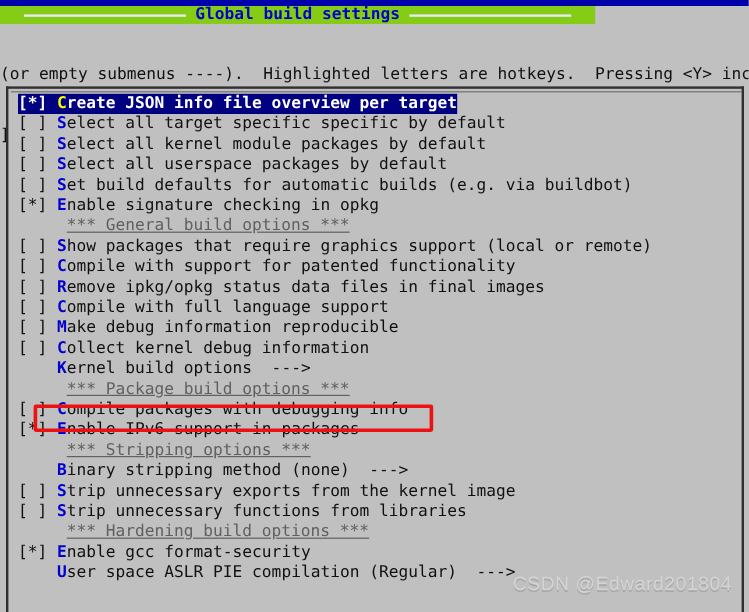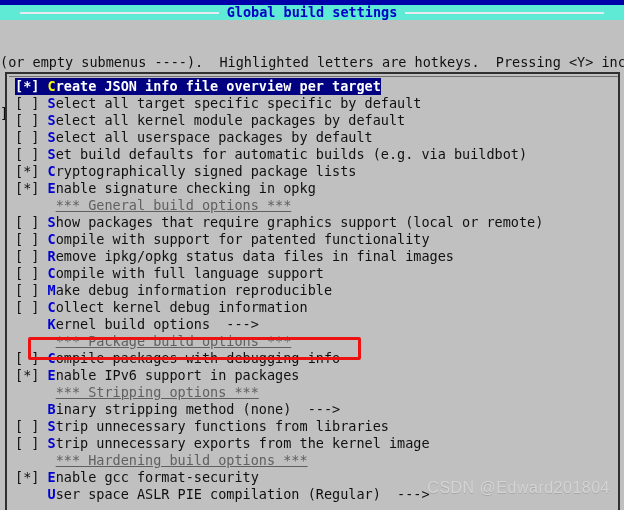--- a/index.html
+++ b/index.html
@@ -20,22 +20,22 @@
     position: absolute;
     left: 0; top: 0;
     width: 624px; height: 5px;
     background: #0000aa;
   }
 
   
   .title-band {
     position: absolute;
     left: 0; top: 5px;
-    width: 624px; height: 15px;
-    background: #5eead4;
+    width: 496px; height: 15px;
+    background: #84cc16;
     display: flex;
     align-items: center;
     justify-content: center;
   }
   .title-rule {
     height: 2px;
     background: #e8e8f0;
     flex: 1 1 auto;
     margin: 0 8px;
   }
@@ -188,37 +188,36 @@
 </div>
 
 <div class="menu-frame">
   <div class="inner-rule"></div>
   <div class="menu-list" id="menu-list">
       <div class="row selected"><span class="hl"><span class="cb">[*]</span> <span class="hot">C</span><span class="txt">reate JSON info file overview per target</span></span></div>
       <div class="row"><span class="cb">[ ]</span> <span class="hot">S</span><span class="txt">elect all target specific specific by default</span></div>
       <div class="row"><span class="cb">[ ]</span> <span class="hot">S</span><span class="txt">elect all kernel module packages by default</span></div>
       <div class="row"><span class="cb">[ ]</span> <span class="hot">S</span><span class="txt">elect all userspace packages by default</span></div>
       <div class="row"><span class="cb">[ ]</span> <span class="hot">S</span><span class="txt">et build defaults for automatic builds (e.g. via buildbot)</span></div>
-      <div class="row"><span class="cb">[*]</span> <span class="hot">C</span><span class="txt">ryptographically signed package lists</span></div>
       <div class="row"><span class="cb">[*]</span> <span class="hot">E</span><span class="txt">nable signature checking in opkg</span></div>
       <div class="row sep">     <span class="txt">*** General build options ***</span></div>
       <div class="row"><span class="cb">[ ]</span> <span class="hot">S</span><span class="txt">how packages that require graphics support (local or remote)</span></div>
       <div class="row"><span class="cb">[ ]</span> <span class="hot">C</span><span class="txt">ompile with support for patented functionality</span></div>
       <div class="row"><span class="cb">[ ]</span> <span class="hot">R</span><span class="txt">emove ipkg/opkg status data files in final images</span></div>
       <div class="row"><span class="cb">[ ]</span> <span class="hot">C</span><span class="txt">ompile with full language support</span></div>
       <div class="row"><span class="cb">[ ]</span> <span class="hot">M</span><span class="txt">ake debug information reproducible</span></div>
       <div class="row"><span class="cb">[ ]</span> <span class="hot">C</span><span class="txt">ollect kernel debug information</span></div>
       <div class="row"><span class="cb">   </span> <span class="hot">K</span><span class="txt">ernel build options  ---&gt;</span></div>
       <div class="row sep">     <span class="txt">*** Package build options ***</span></div>
       <div class="row"><span class="cb">[ ]</span> <span class="hot">C</span><span class="txt">ompile packages with debugging info</span></div>
       <div class="row"><span class="cb">[*]</span> <span class="hot">E</span><span class="txt">nable IPv6 support in packages</span></div>
       <div class="row sep">     <span class="txt">*** Stripping options ***</span></div>
       <div class="row"><span class="cb">   </span> <span class="hot">B</span><span class="txt">inary stripping method (none)  ---&gt;</span></div>
+      <div class="row"><span class="cb">[ ]</span> <span class="hot">S</span><span class="txt">trip unnecessary exports from the kernel image</span></div>
       <div class="row"><span class="cb">[ ]</span> <span class="hot">S</span><span class="txt">trip unnecessary functions from libraries</span></div>
-      <div class="row"><span class="cb">[ ]</span> <span class="hot">S</span><span class="txt">trip unnecessary exports from the kernel image</span></div>
       <div class="row sep">     <span class="txt">*** Hardening build options ***</span></div>
       <div class="row"><span class="cb">[*]</span> <span class="hot">E</span><span class="txt">nable gcc format-security</span></div>
       <div class="row"><span class="cb">   </span> <span class="hot">U</span><span class="txt">ser space ASLR PIE compilation (Regular)  ---&gt;</span></div>
     </div>
 </div>
 
 <div class="annotation-box"></div>
 
 <div class="watermark">CSDN @Edward201804</div>
 

